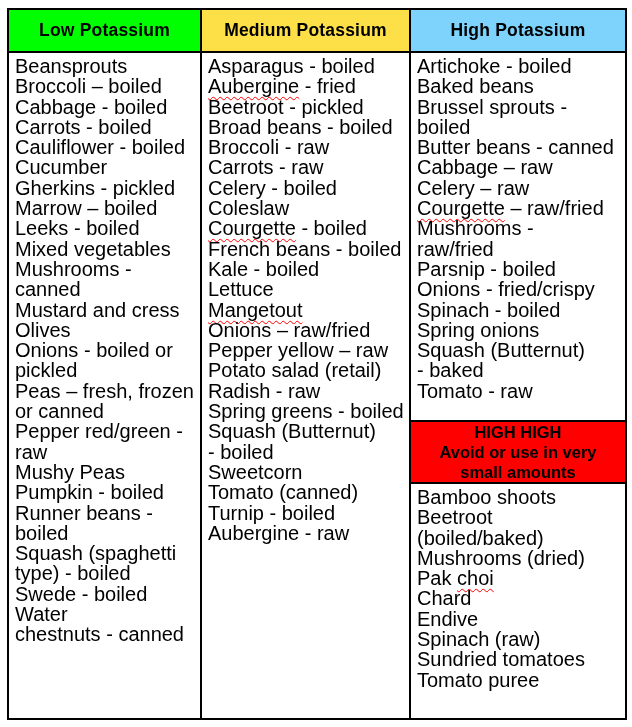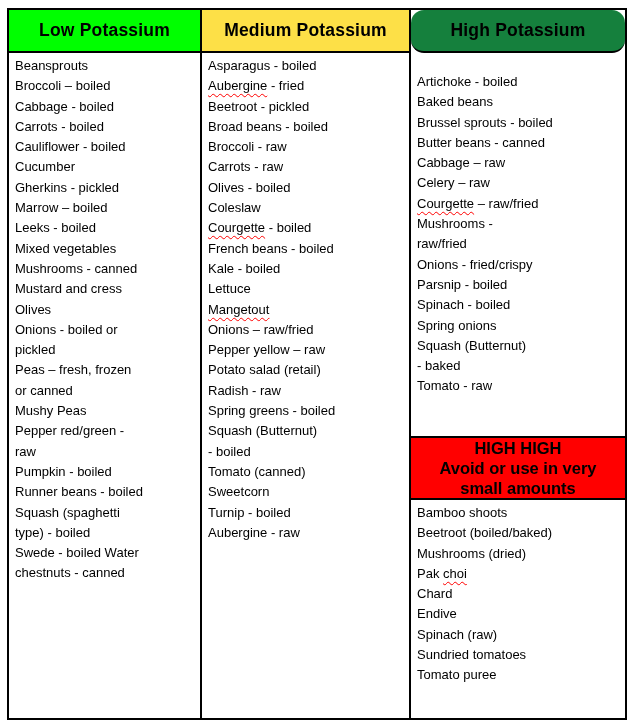--- a/index.html
+++ b/index.html
@@ -39,26 +39,26 @@
     display: flex;
     align-items: center;
     justify-content: center;
     font-weight: bold;
     font-size: 17.5px;
     letter-spacing: 0.2px;
   }
   .items {
     flex: 1;
     padding: 3px 4px 0 6px;
-    font-size: 13px;
+    font-size: 20px;
     line-height: 20.3px;
     overflow: hidden;
   }
   .item { white-space: pre-line; }
-  .items-high { flex: none; height: 364px; margin-top: 16px; }
+  .items-high { flex: none; height: 364px; }
   .very-high-banner {
     flex: none;
     height: 64px;
     box-sizing: border-box;
     border-top: 2px solid #000;
     border-bottom: 2px solid #000;
     display: flex;
     flex-direction: column;
     align-items: center;
     justify-content: center;
@@ -96,76 +96,76 @@
         <div class="item">Marrow – boiled</div>
         <div class="item">Leeks - boiled</div>
         <div class="item">Mixed vegetables</div>
         <div class="item">Mushrooms - canned</div>
         <div class="item">Mustard and cress</div>
         <div class="item">Olives</div>
         <div class="item">Onions - boiled or
 pickled</div>
         <div class="item">Peas – fresh, frozen
 or canned</div>
-        <div class="item">Mushy Peas</div>
         <div class="item">Pepper red/green -
 raw</div>
+        <div class="item">Mushy Peas</div>
         <div class="item">Pumpkin - boiled</div>
         <div class="item">Runner beans - boiled</div>
         <div class="item">Squash (spaghetti
 type) - boiled</div>
         <div class="item">Swede - boiled Water
 chestnuts - canned</div>
       </div>
   </div>
 
   <div class="col col-medium">
     <div class="col-header" style="background: #fde047;">Medium Potassium</div>
     <div class="items">
         <div class="item">Asparagus - boiled</div>
         <div class="item"><span class="misspelled">Aubergine</span><span> - fried</span></div>
         <div class="item">Beetroot - pickled</div>
         <div class="item">Broad beans - boiled</div>
         <div class="item">Broccoli - raw</div>
         <div class="item">Carrots - raw</div>
-        <div class="item">Olives - boiled</div>
+        <div class="item">Celery - boiled</div>
         <div class="item">Coleslaw</div>
         <div class="item"><span class="misspelled">Courgette</span><span> - boiled</span></div>
         <div class="item">French beans - boiled</div>
         <div class="item">Kale - boiled</div>
         <div class="item">Lettuce</div>
         <div class="item"><span class="misspelled">Mangetout</span></div>
         <div class="item">Onions – raw/fried</div>
         <div class="item">Pepper yellow – raw</div>
         <div class="item">Potato salad (retail)</div>
         <div class="item">Radish - raw</div>
         <div class="item">Spring greens - boiled</div>
         <div class="item">Squash (Butternut)
 - boiled</div>
+        <div class="item">Sweetcorn</div>
         <div class="item">Tomato (canned)</div>
-        <div class="item">Sweetcorn</div>
         <div class="item">Turnip - boiled</div>
         <div class="item">Aubergine - raw</div>
       </div>
   </div>
 
   <div class="col col-high">
-    <div class="col-header" style="background: #15803d; border-radius: 13px;">High Potassium</div>
+    <div class="col-header" style="background: #7dd3fc;">High Potassium</div>
     <div class="items items-high">
         <div class="item">Artichoke - boiled</div>
         <div class="item">Baked beans</div>
         <div class="item">Brussel sprouts - boiled</div>
         <div class="item">Butter beans - canned</div>
         <div class="item">Cabbage – raw</div>
         <div class="item">Celery – raw</div>
         <div class="item"><span class="misspelled">Courgette</span><span> – raw/fried</span></div>
         <div class="item">Mushrooms -
 raw/fried</div>
+        <div class="item">Parsnip - boiled</div>
         <div class="item">Onions - fried/crispy</div>
-        <div class="item">Parsnip - boiled</div>
         <div class="item">Spinach - boiled</div>
         <div class="item">Spring onions</div>
         <div class="item">Squash (Butternut)
 - baked</div>
         <div class="item">Tomato - raw</div>
       </div>
     <div class="very-high-banner" style="background: rgb(255, 0, 0);">
       <div class="vh-title">HIGH HIGH</div>
       <div class="vh-subtitle">Avoid or use in very
 small amounts</div>

